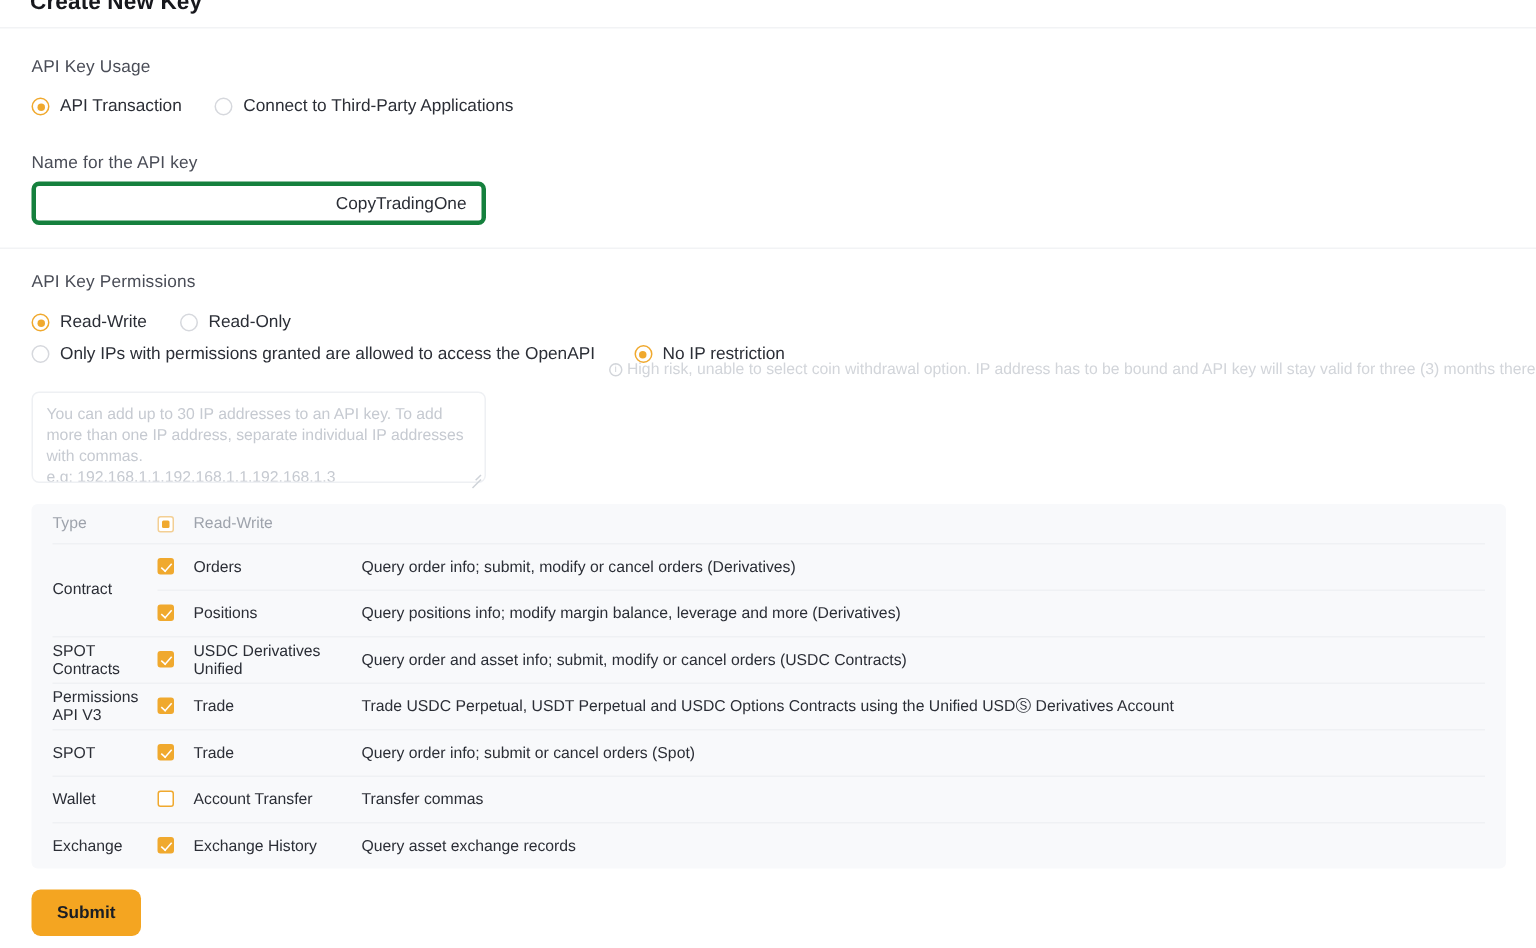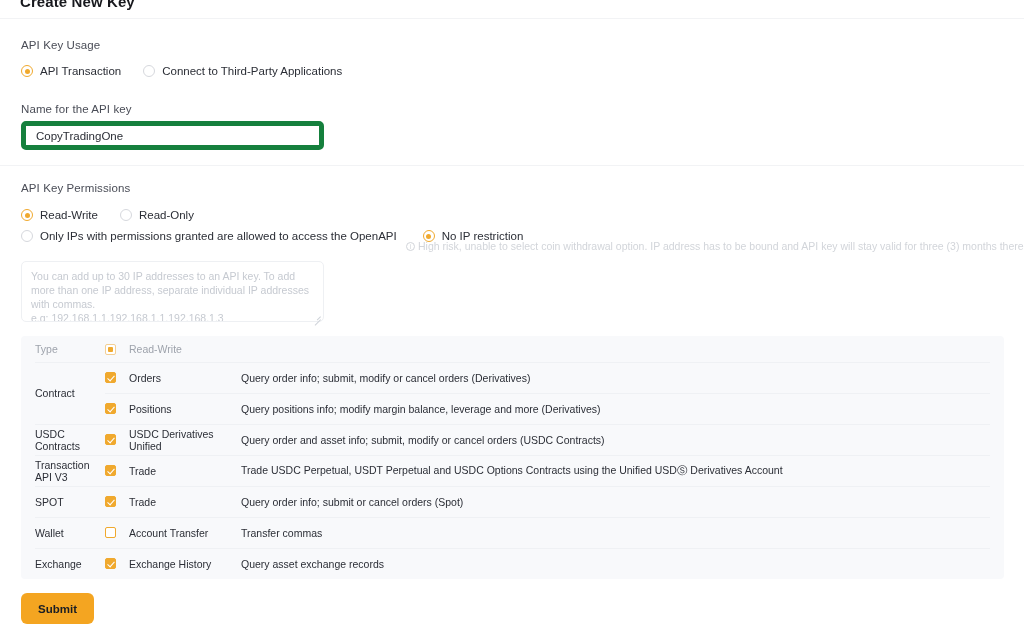--- a/index.html
+++ b/index.html
@@ -48,25 +48,25 @@
   }
   .radio-label {
     margin-left: 7px; font-size: 11.5px; color: #2b2e36;
     white-space: nowrap;
   }
 
   
   .text-input {
     position: absolute; left: 21px; top: 121px;
     width: 303px; height: 29px;
-    border: 5px solid #15803d; border-radius: 5px;
+    border: 3px solid #15803d; border-radius: 5px;
     background: #fff;
     font-family: "Liberation Sans", sans-serif;
     font-size: 11.5px; color: #2b2e36;
-    padding: 0 10px; outline: none;
+    padding: 0 10px; outline: none; text-align: right;
   }
 
   
   .ip-textarea {
     position: absolute; left: 21px; top: 261px;
     width: 303px; height: 61px;
     border: 1px solid #eef0f3; border-radius: 5px;
     background: #fff;
     font-family: "Liberation Sans", sans-serif;
     font-size: 10.5px; line-height: 14px; color: #b8bcc4;
@@ -234,33 +234,33 @@
           <div class="trow rowbody">
             <div class="c-chk">
               <span class="cbx checked"></span>
             </div>
             <div class="c-perm">Positions</div>
             <div class="c-desc">Query positions info; modify margin balance, leverage and more (Derivatives)</div>
           </div>
         </div>
       </div>
       <div class="trow group-wrap">
-        <div class="group-label">USDC Contracts</div>
+        <div class="group-label">SPOT Contracts</div>
         <div class="group-rows">
           <div class="trow rowbody">
             <div class="c-chk">
               <span class="cbx checked"></span>
             </div>
             <div class="c-perm">USDC Derivatives Unified</div>
             <div class="c-desc">Query order and asset info; submit, modify or cancel orders (USDC Contracts)</div>
           </div>
         </div>
       </div>
       <div class="trow group-wrap">
-        <div class="group-label">Transaction API V3</div>
+        <div class="group-label">Permissions API V3</div>
         <div class="group-rows">
           <div class="trow rowbody">
             <div class="c-chk">
               <span class="cbx checked"></span>
             </div>
             <div class="c-perm">Trade</div>
             <div class="c-desc">Trade USDC Perpetual, USDT Perpetual and USDC Options Contracts using the Unified USDⓈ Derivatives Account</div>
           </div>
         </div>
       </div>

